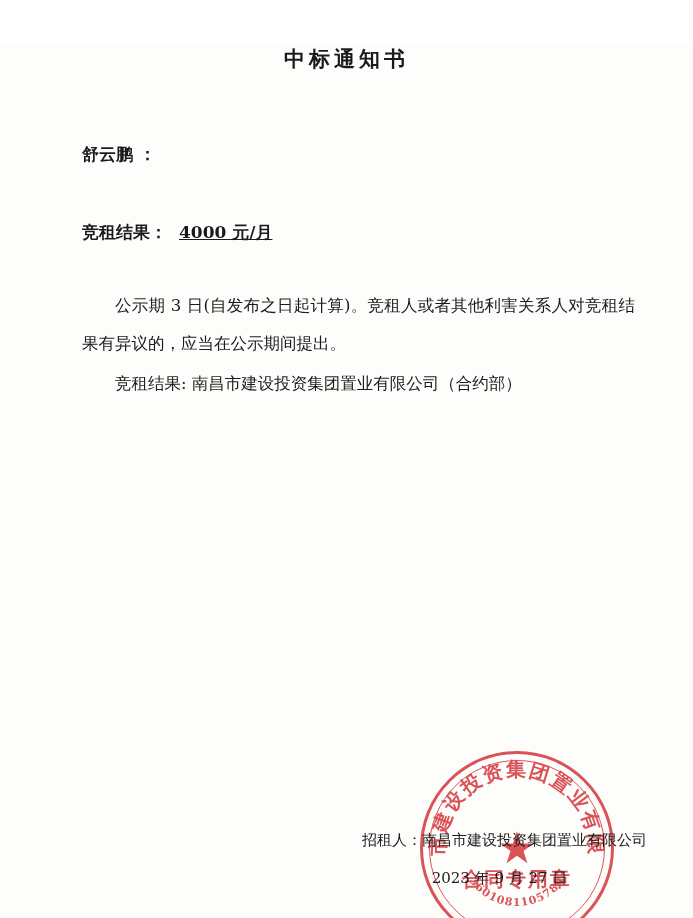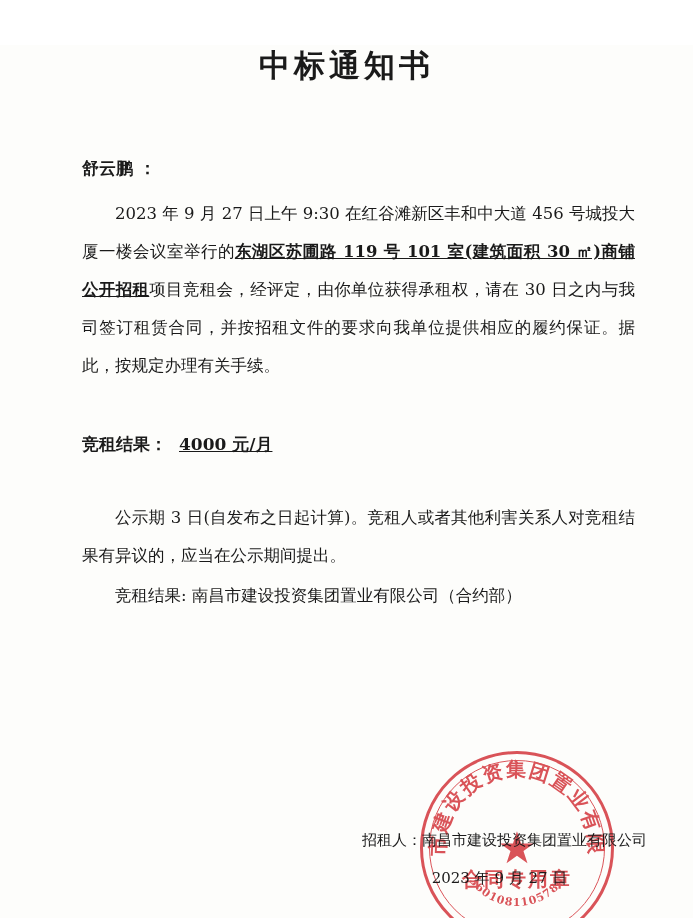--- a/index.html
+++ b/index.html
@@ -18,21 +18,21 @@
   .page {
     position: relative;
     width: 693px;
     height: 918px;
     box-sizing: border-box;
     padding: 0;
     background: #fdfdfb;
   }
   .doc-title {
     text-align: center;
-    font-size: 31px;
+    font-size: 21px;
     font-weight: bold;
     letter-spacing: 4px;
     margin-top: 45px;
     margin-bottom: 0;
     font-family: "DejaVu Serif", "Liberation Serif", serif;
   }
   .body-block {
     margin: 0 58px 0 82px;
     font-size: 16.5px;
     line-height: 38px;
@@ -142,21 +142,20 @@
 <body>
 
 <div class="page">
 
   <div class="doc-title">中标通知书</div>
 
   <div class="body-block">
 
     <div class="recipient"><span class="u">舒云鹏</span><span>：</span></div>
 
-    <div class="para"><span>2023 年 9 月 27 日上午 9:30 在红谷滩新区丰和中大道 456 号城投大厦一楼会议室举行的</span><span class="bold-u">东湖区苏圃路 119 号 101 室(建筑面积 30 ㎡)商铺公开招租</span><span>项目竞租会，经评定，由你单位获得承租权，请在 30 日之内与我司签订租赁合同，并按招租文件的要求向我单位提供相应的履约保证。据此，按规定办理有关手续。</span></div>
 
     <div class="result-row"><span>竞租结果：</span><span class="amount">4000 元/月</span></div>
 
     <div class="para2">公示期 3 日(自发布之日起计算)。竞租人或者其他利害关系人对竞租结果有异议的，应当在公示期间提出。</div>
 
     <div class="info-line">竞租结果: 南昌市建设投资集团置业有限公司（合约部）</div>
 
   </div>
 
   <div class="seal">

